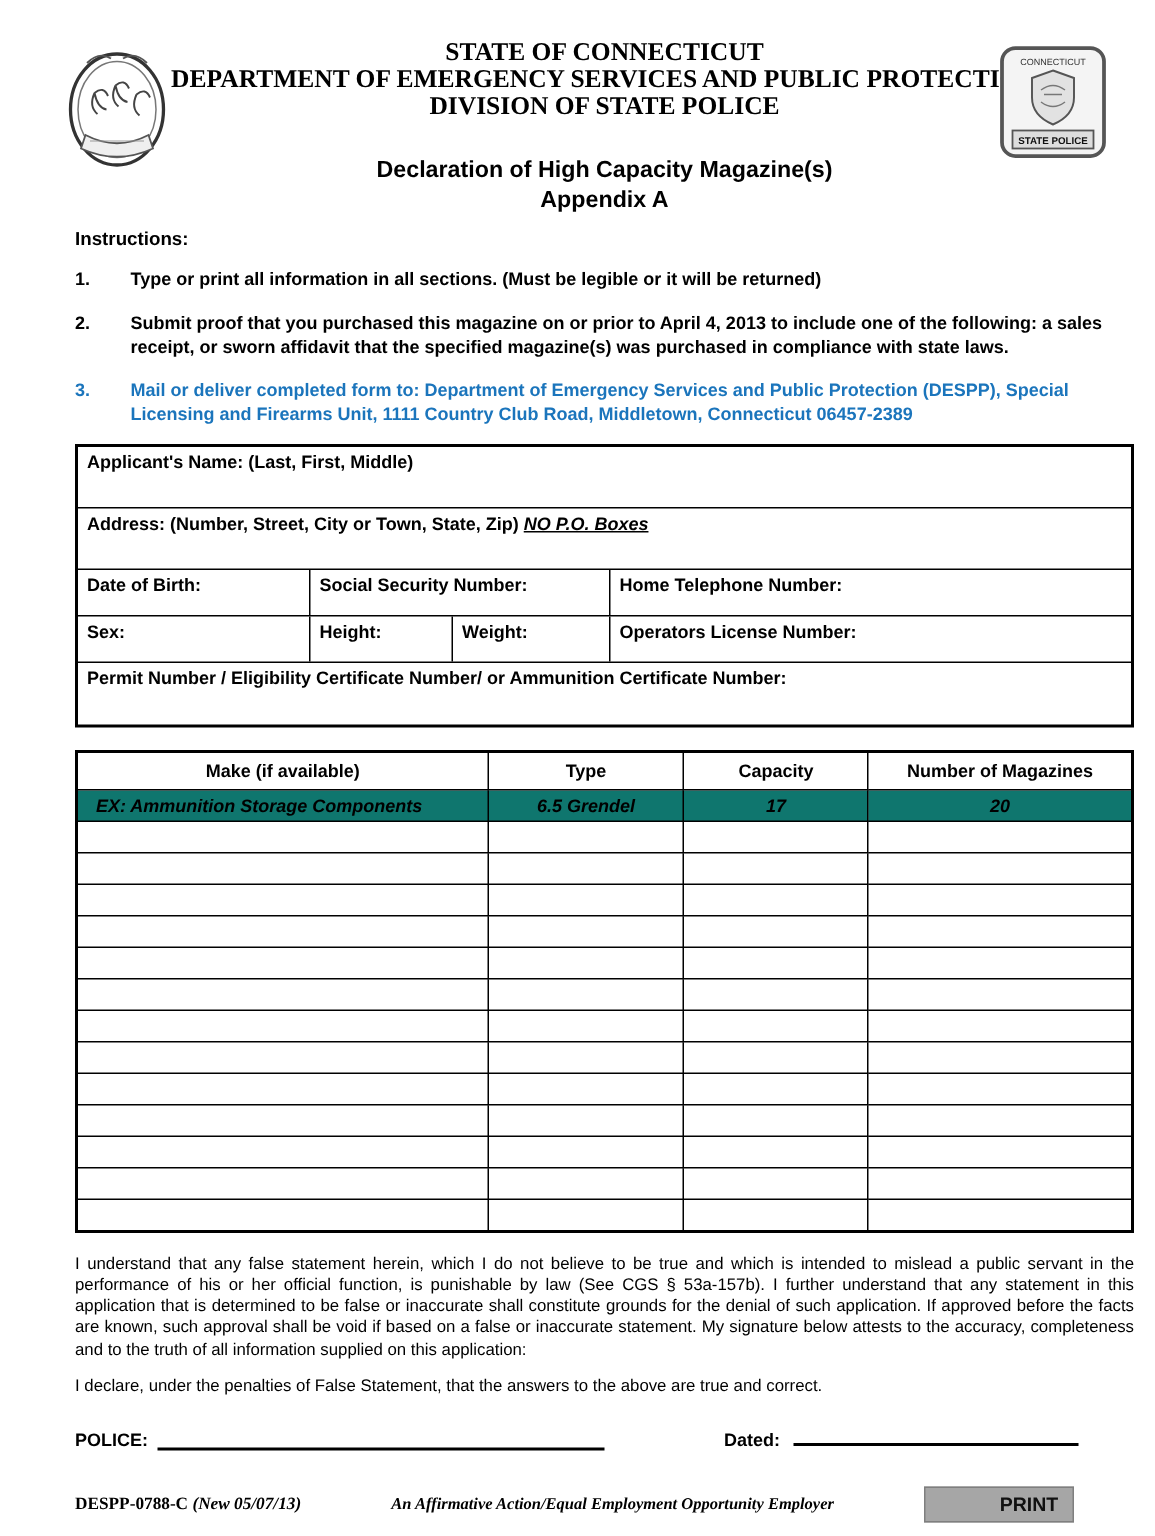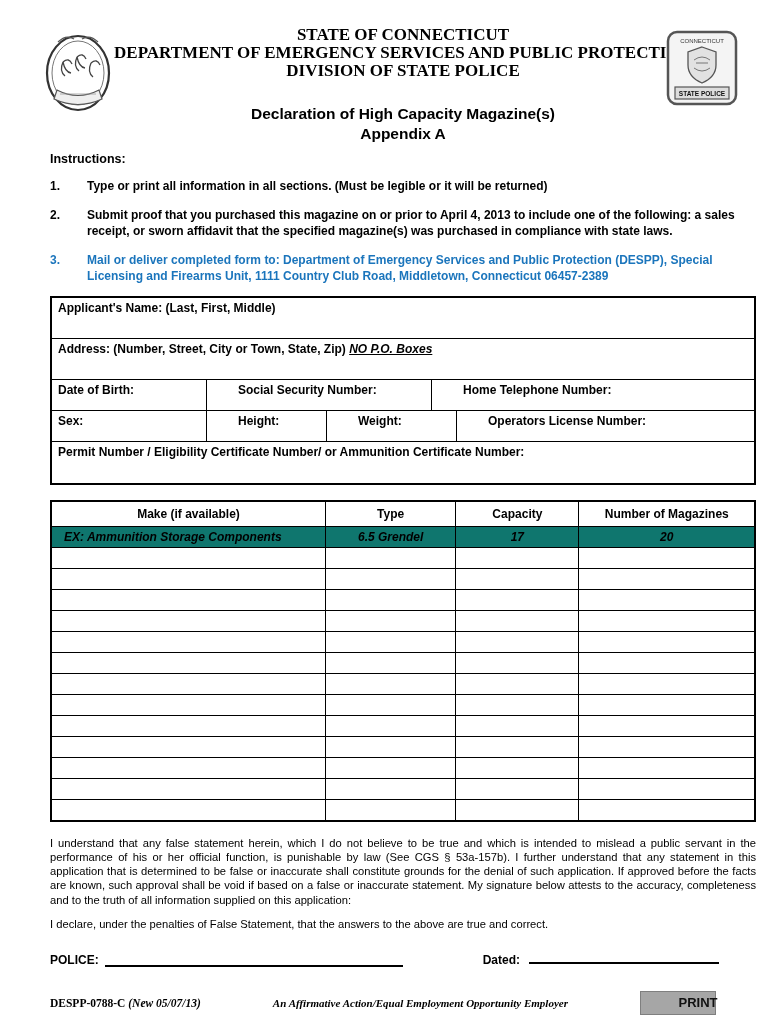--- a/index.html
+++ b/index.html
@@ -21,21 +21,21 @@
   .instr-item { display: flex; margin-top: 12px; font-weight: bold; font-size: 12px; line-height: 16.5px; }
   .instr-item .num { width: 37px; flex: 0 0 37px; }
   .instr-item .txt { flex: 1; }
   .blue { color: #1b75bc; }
   
   .fieldbox { border: 2px solid #000; margin-top: 11px; }
   .frow { display: flex; border-bottom: 1px solid #000; }
   .frow:last-child { border-bottom: none; }
   .fcell { border-right: 1px solid #000; padding: 3px 6px; font-weight: bold; font-size: 12px; }
   .fcell:last-child { border-right: none; }
-  .h42 { height: 41px; } .h32 { height: 31px; gap: 25px; }
+  .h42 { height: 41px; } .h32 { height: 31px; }
   .w155 { width: 155px; flex: 0 0 155px; } .w200 { width: 200px; flex: 0 0 200px; }
   .w95 { width: 95px; flex: 0 0 95px; } .w105 { width: 105px; flex: 0 0 105px; }
   .grow { flex: 1; }
   .ital-under { font-style: italic; text-decoration: underline; }
   
   table.mag { border-collapse: collapse; width: 706px; margin-top: 15px; border: 2px solid #000; }
   table.mag th, table.mag td { border: 1px solid #000; font-size: 12px; }
   table.mag th { font-weight: bold; text-align: center; height: 26px; }
   table.mag td { height: 21px; }
   tr.example td { background: #0f766e; font-weight: bold; font-style: italic; text-align: center; }
@@ -48,21 +48,21 @@
   .sig-line { display: inline-block; border-bottom: 2px solid #000; height: 14px; }
   .signed-line { width: 298px; margin-left: 6px; }
   .dated-group { margin-left: 80px; }
   .dated-line { width: 190px; margin-left: 6px; }
   
   .footer { margin-top: 24px; display: flex; align-items: center; }
   .form-num { font-family: "Liberation Serif", serif; font-weight: bold; font-size: 11.5px; }
   .form-num .rev { font-style: italic; font-weight: bold; }
   .eeo { flex: 1; text-align: center; font-family: "Liberation Serif", serif; font-weight: bold; font-style: italic; font-size: 11px; }
   .print-btn {
-    width: 76px; height: 24px; background: #a6a6a6; border: 1px solid #7f7f7f;
+    width: 100px; height: 24px; background: #a6a6a6; border: 1px solid #7f7f7f;
     display: flex; align-items: center; justify-content: center;
     font-weight: bold; font-size: 13px; color: #111; cursor: pointer; margin-right: 40px; padding-left: 40px;
   }
   svg text { font-family: "Liberation Sans", sans-serif; }
 </style>
 </head>
 <body>
 
 <div class="page">
 

